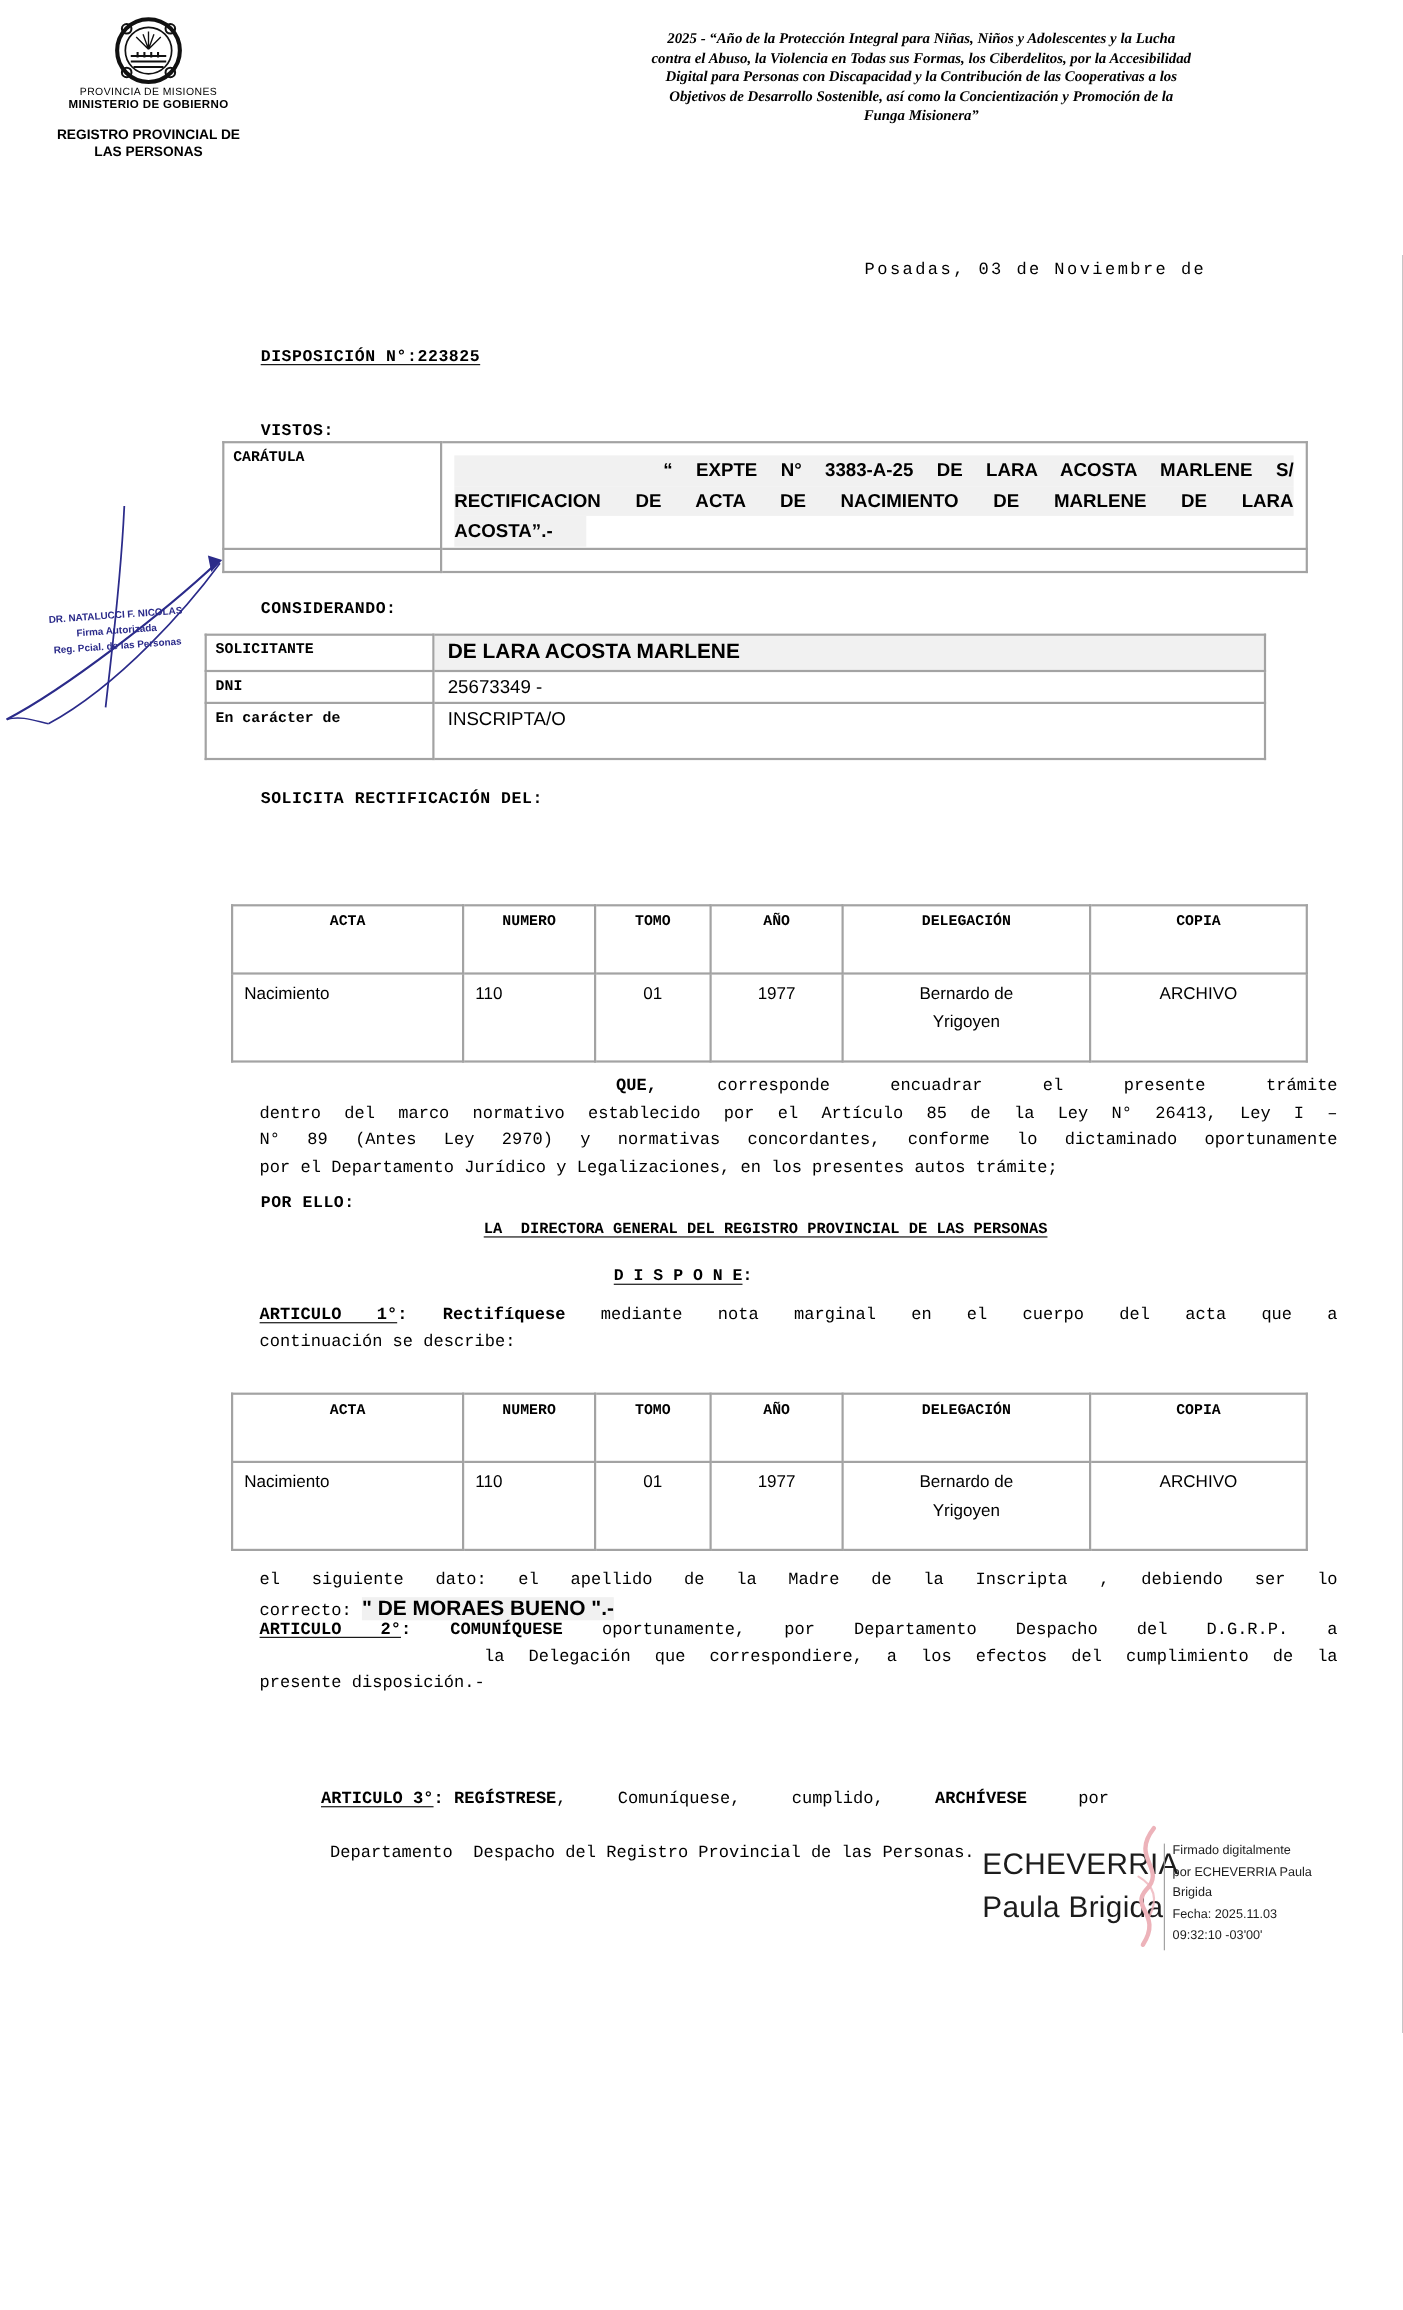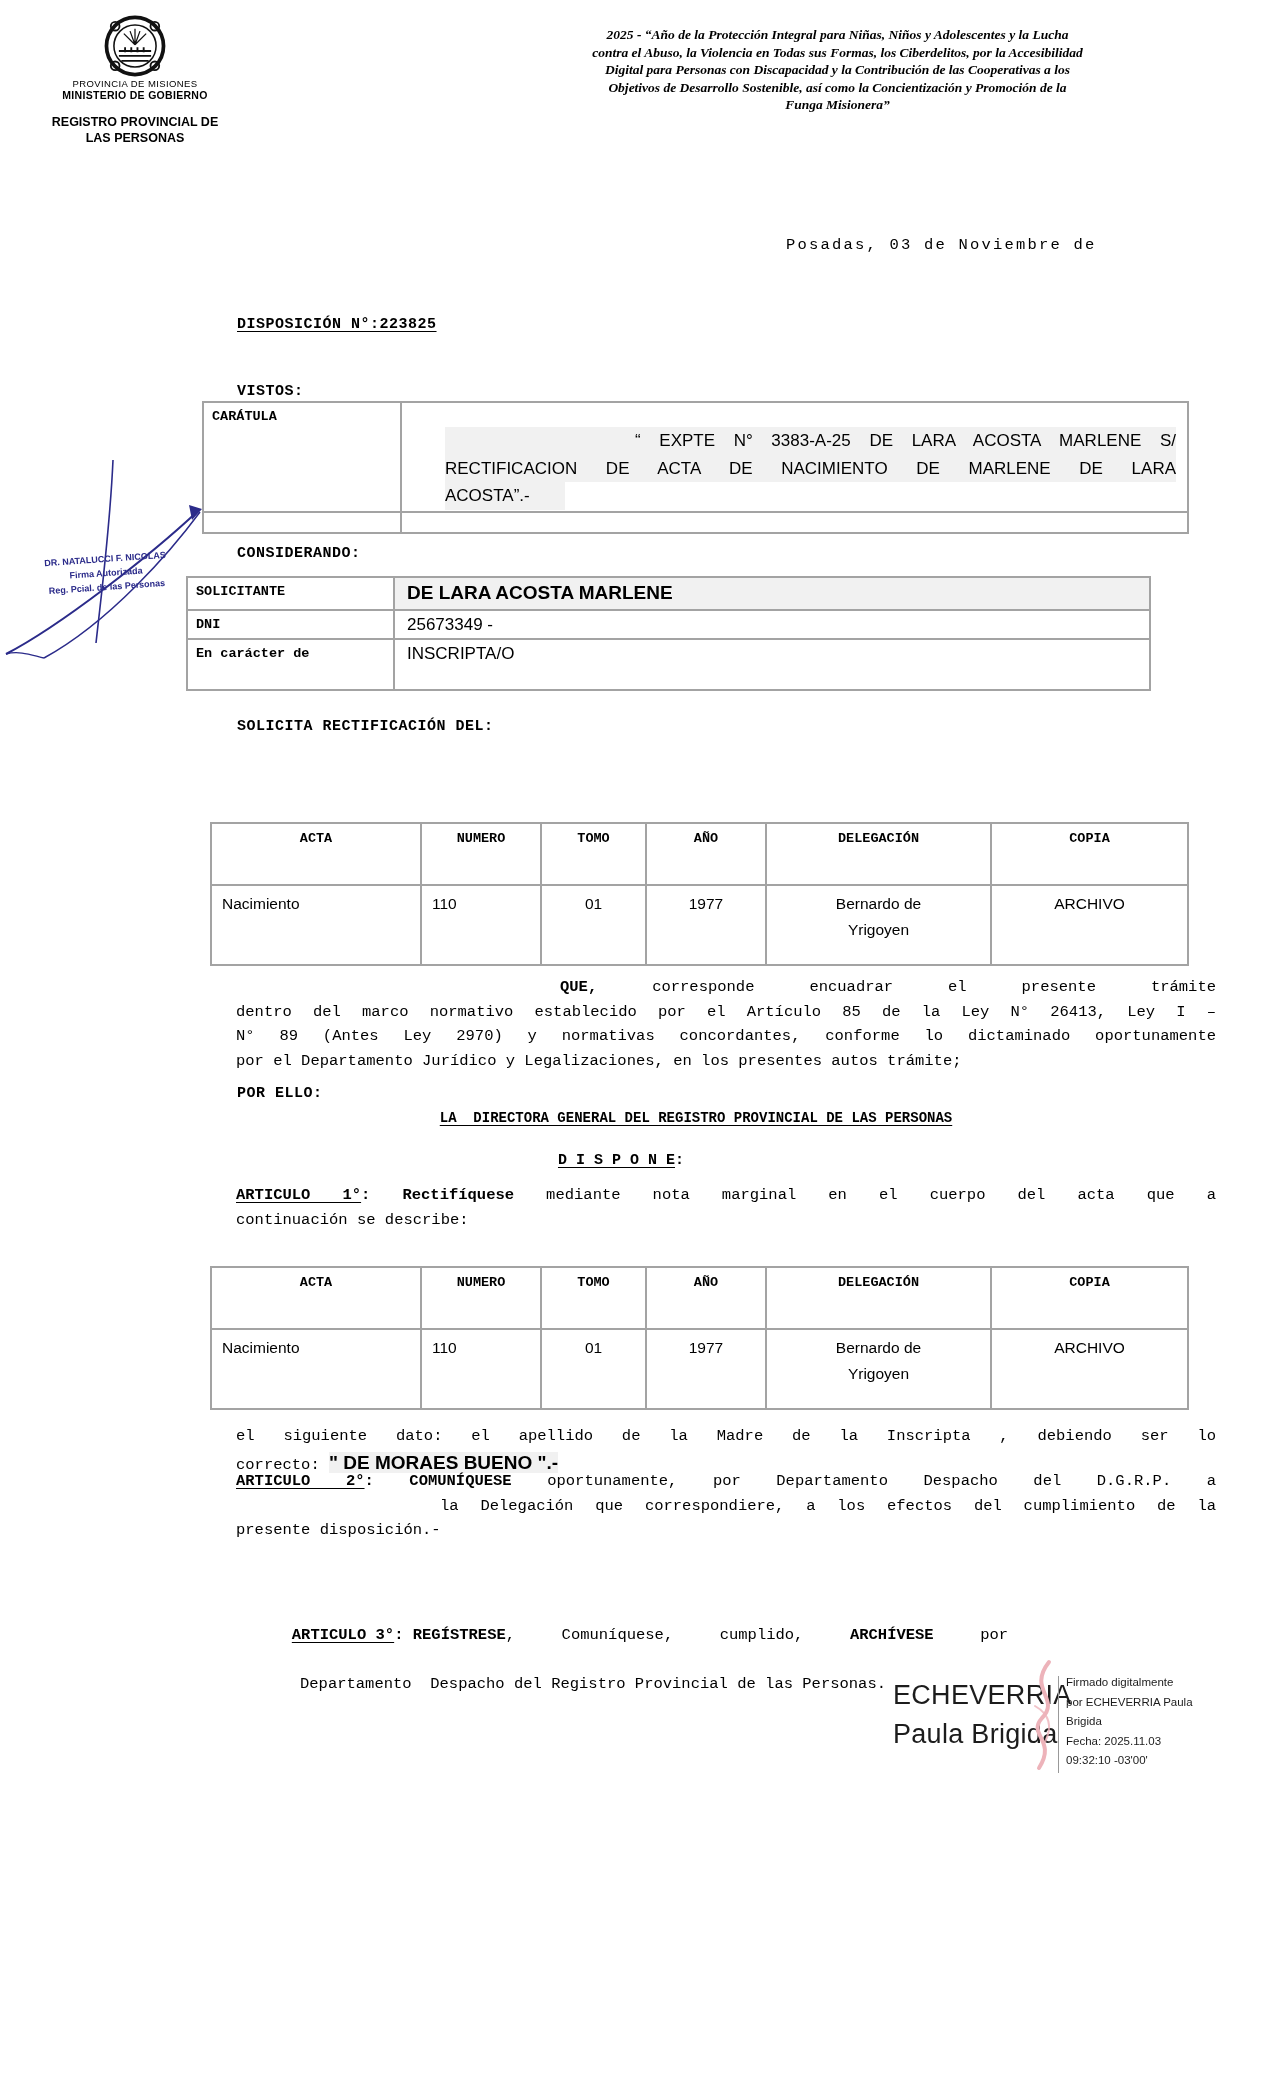--- a/index.html
+++ b/index.html
@@ -26,22 +26,22 @@
   
   table{border-collapse:collapse;table-layout:fixed;}
   table, td{border:2px solid #a3a3a3;}
   td{vertical-align:top;overflow:hidden;}
   .lbl{font-family:"Liberation Mono","DejaVu Sans Mono",monospace;font-weight:bold;font-size:13.5px;padding:6px 4px 0 8px;}
   .val{font-family:"Liberation Sans","DejaVu Sans",sans-serif;padding:4px 4px 0 12px;}
   .shade{background:#f1f1f1;}
   .acta-hdr td{font-family:"Liberation Mono","DejaVu Sans Mono",monospace;font-weight:bold;
                font-size:13.5px;text-align:center;padding-top:7px;height:52px;margin-top:20px;}
   .acta-row td{font-family:"Liberation Sans","DejaVu Sans",sans-serif;font-size:15.5px;padding-top:9px;height:68px;}
-  .caratula-text{font-family:"Liberation Sans","DejaVu Sans",sans-serif;font-weight:normal;
-                 font-size:17px;line-height:27.5px;padding:23px 10px 0 10px;margin-left:32px;}
+  .caratula-text{font-family:"Liberation Sans","DejaVu Sans",sans-serif;font-weight:bold;
+                 font-size:17px;line-height:27.5px;padding:10px 10px 0 10px;}
   
   .sig-name{font-family:"Liberation Sans","DejaVu Sans",sans-serif;font-size:27px;line-height:39px;color:#1c1c1c;letter-spacing:.3px;}
   .sig-detail{font-family:"Liberation Sans","DejaVu Sans",sans-serif;font-size:11.5px;line-height:19.5px;color:#1c1c1c;}
   .stamp-text{font-family:"Liberation Sans","DejaVu Sans",sans-serif;font-weight:bold;font-size:9px;
               line-height:14px;color:#2b2b8a;text-align:center;transform:rotate(-4deg);}
 </style>
 </head>
 <body>
 
 <div class="page">

